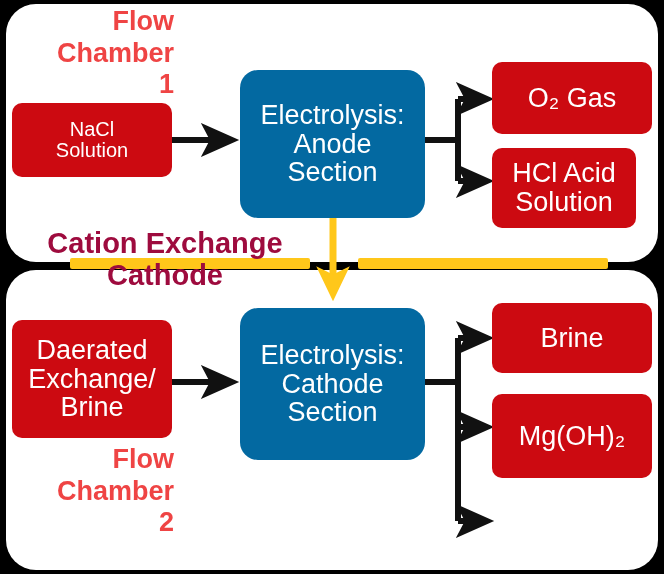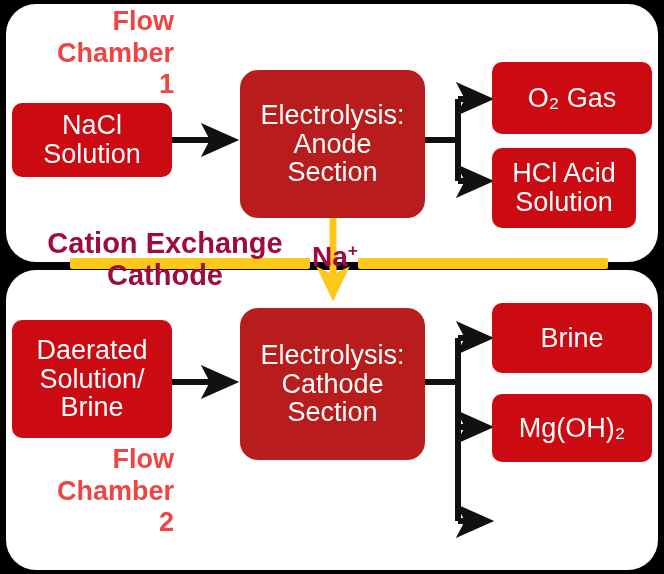--- a/index.html
+++ b/index.html
@@ -17,21 +17,21 @@
   #chamber-top{left:6px;top:4px;width:652px;height:258px;}
   #chamber-bottom{left:6px;top:270px;width:652px;height:300px;}
 
   
   .node{
     position:absolute;display:flex;align-items:center;justify-content:center;
     text-align:center;color:#ffffff;border-radius:10px;line-height:1.06;
     box-sizing:border-box;padding:2px 4px;
   }
   .node.red{background:#CC0A11;}
-  .node.blue{background:#b91c1c;border-radius:18px;}
+  .node.blue{background:#0369a1;border-radius:18px;}
   .node span{display:block;white-space:pre-line;}
 
   
   .plabel{
     position:absolute;color:#ef4444;font-weight:bold;text-align:right;
     line-height:1.17;white-space:pre-line;
   }
 
   
   .mem-line{position:absolute;background:#FFC71A;border-radius:2px;}
@@ -83,21 +83,21 @@
     <path d="M458,427 L487,427" stroke="#111111" stroke-width="6" fill="none" marker-end="url(#ah)"></path>
     <path d="M458,521 L487,521" stroke="#111111" stroke-width="6" fill="none" marker-end="url(#ah)"></path>
 
     <path d="M333,212 L333,290" stroke="#FFC71A" stroke-width="7" fill="none" marker-end="url(#ahy)"></path>
   </svg>
 
   <div class="plabel" id="lab-top" style="left:14px;top:6px;width:160px;font-size:27px;">Flow
 Chamber
 1</div>
 
-  <div class="node red" id="nacl" style="left:12px;top:103px;width:160px;height:74px;font-size:27px;">
+  <div class="node red" id="nacl" style="left:12px;top:103px;width:160px;height:74px;font-size:20px;">
     <span>NaCl
 Solution</span>
   </div>
 
   <div class="node blue" id="anode" style="left:240px;top:70px;width:185px;height:148px;font-size:27px;">
     <span>Electrolysis:
 Anode
 Section</span>
   </div>
 
@@ -109,40 +109,39 @@
     <span>HCl Acid
 Solution</span>
   </div>
 
   <div class="mem-line" id="mem-left" style="left:70px;top:258px;width:240px;height:11px;"></div>
   <div class="mem-line" id="mem-right" style="left:358px;top:258px;width:250px;height:11px;"></div>
 
   <div class="mem-text" id="mem-label" style="left:20px;top:227px;width:290px;font-size:29px;">Cation Exchange
 Cathode</div>
 
-  <div class="na-label" id="na" style="left:303px;top:240px;width:64px;font-size:28px;"><span>Na</span><sup>+</sup></div>
 
   <div class="node red" id="daerated" style="left:12px;top:320px;width:160px;height:118px;font-size:27px;">
     <span>Daerated
-Solution/
+Exchange/
 Brine</span>
   </div>
 
   <div class="plabel" id="lab-bottom" style="left:14px;top:444px;width:160px;font-size:27px;">Flow
 Chamber
 2</div>
 
   <div class="node blue" id="cathode" style="left:240px;top:308px;width:185px;height:152px;font-size:27px;">
     <span>Electrolysis:
 Cathode
 Section</span>
   </div>
 
   <div class="node red" id="brine" style="left:492px;top:303px;width:160px;height:70px;font-size:27px;">
     <span>Brine</span>
   </div>
 
-  <div class="node red" id="mgoh2" style="left:492px;top:394px;width:160px;height:68px;font-size:27px;">
+  <div class="node red" id="mgoh2" style="left:492px;top:394px;width:160px;height:84px;font-size:27px;">
     <span>Mg(OH)₂</span>
   </div>
 
 
 </div>
 
 </body></html>

